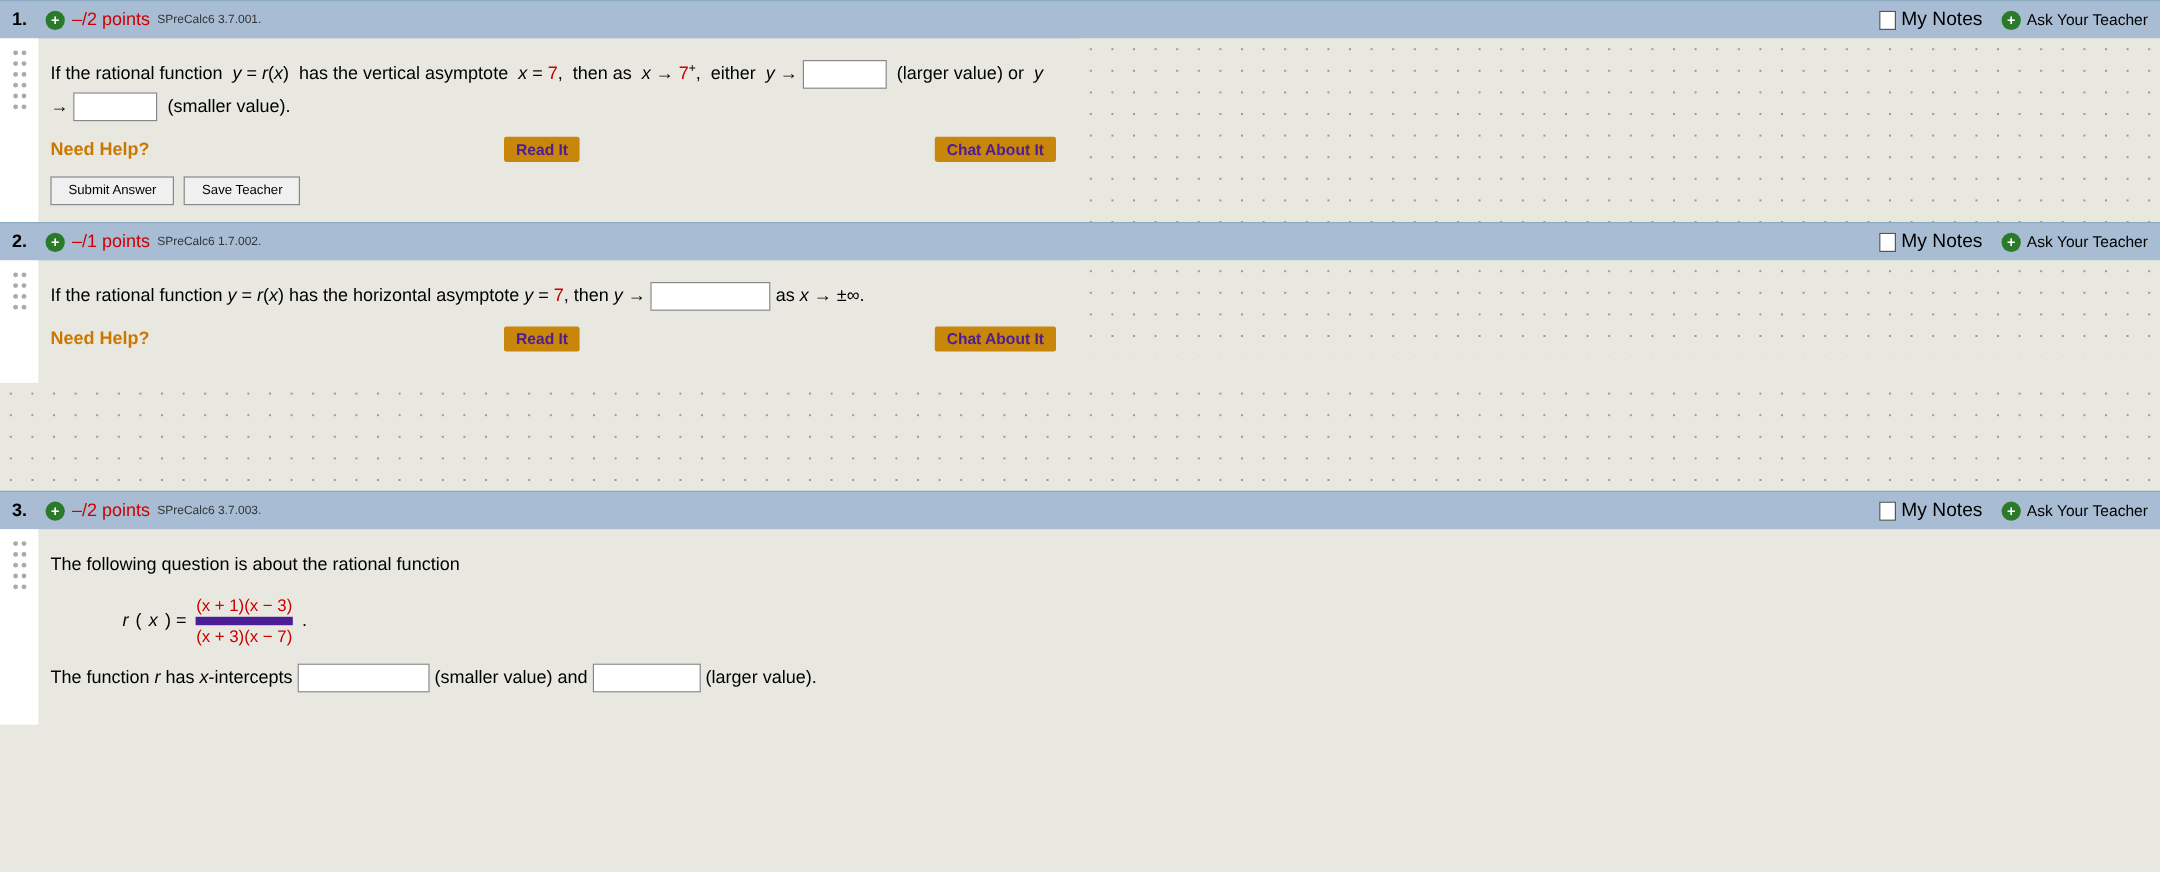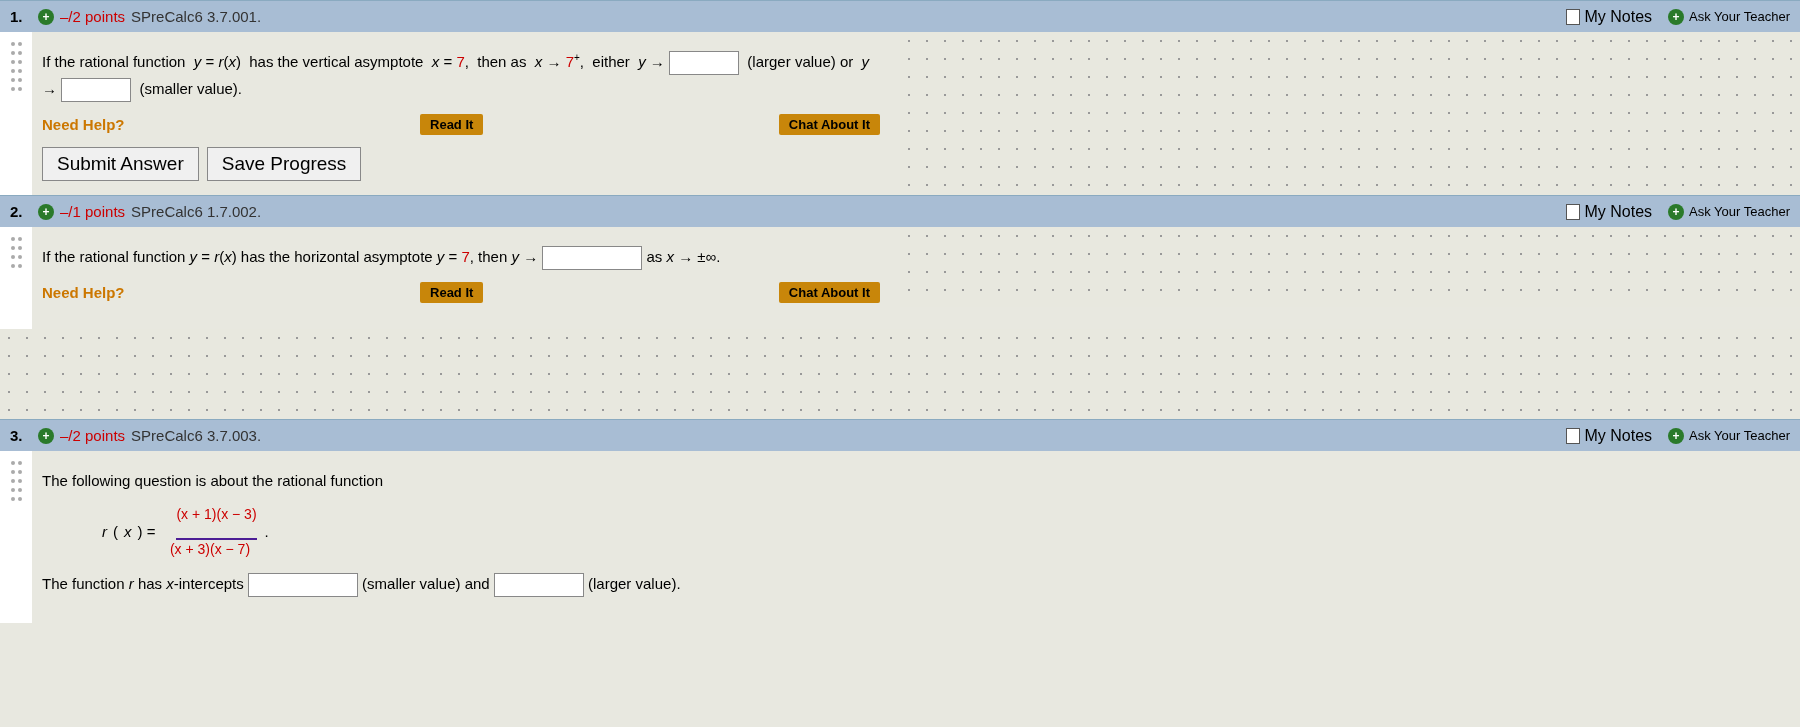--- a/index.html
+++ b/index.html
@@ -39,21 +39,21 @@
       margin-right: 6px;
       flex-shrink: 0;
     }
     .points-text {
       color: #cc0000;
       font-weight: normal;
       margin-right: 6px;
     }
     .problem-id {
       color: #333;
-      font-size: 15px;
+      font-size: 10px;
     }
     .header-spacer {
       flex: 1;
     }
     .my-notes-btn {
       display: flex;
       align-items: center;
       color: #000;
       font-size: 16px;
       margin-right: 16px;
@@ -130,38 +130,38 @@
       margin-bottom: 12px;
       justify-content: space-between;
     }
     .need-help-label {
       color: #cc7700;
       font-weight: bold;
       font-size: 15px;
     }
     .help-btn {
       background: #c8860a;
-      color: #000000;
+      color: #4c1d95;
       border: none;
       padding: 3px 10px;
       font-size: 13px;
       cursor: pointer;
       font-weight: bold;
       border-radius: 2px;
     }
     .submit-row {
       display: flex;
       gap: 8px;
       margin-top: 10px;
     }
     .submit-btn {
       background: #f0f0f0;
       border: 1px solid #888;
       padding: 5px 14px;
-      font-size: 19px;
+      font-size: 11px;
       cursor: pointer;
     }
     .question-wrapper {
       display: flex;
     }
     .left-dots-col {
       width: 32px;
       background: white;
       display: flex;
       flex-direction: column;
@@ -189,23 +189,22 @@
     }
     .fraction {
       display: inline-flex;
       flex-direction: column;
       align-items: center;
       vertical-align: middle;
       margin: 0 2px;
       line-height: 1.2;
     }
     .fraction .numerator {
-      border-bottom: 2px solid #4c1d95;
-      padding-bottom: 15px;
-      margin-left: 13px;
+      border-bottom: 7px solid #4c1d95;
+      padding-bottom: 1px;
     }
     .fraction .denominator {
       padding-top: 1px;
     }
     .fraction .numerator,
     .fraction .denominator {
       font-size: 14px;
     }
     .fraction-red .numerator,
     .fraction-red .denominator {
@@ -266,21 +265,21 @@
         <input type="text" class="math-input" style="">
         &nbsp;(smaller value).
       </div>
       <div class="need-help">
         <span class="need-help-label">Need Help?</span>
         <button class="help-btn">Read It</button>
         <button class="help-btn">Chat About It</button>
       </div>
       <div class="submit-row">
         <button class="submit-btn">Submit Answer</button>
-        <button class="submit-btn">Save Progress</button>
+        <button class="submit-btn">Save Teacher</button>
       </div>
     </div>
     <div class="spacer-dotted" style="width:900px; height:auto; flex-shrink:0; min-height:100px;"></div>
   </div>
 </div>
 
 <div class="question-block">
   <div class="question-header">
     <span class="question-number">2.</span>
     <span class="add-icon">+</span>

